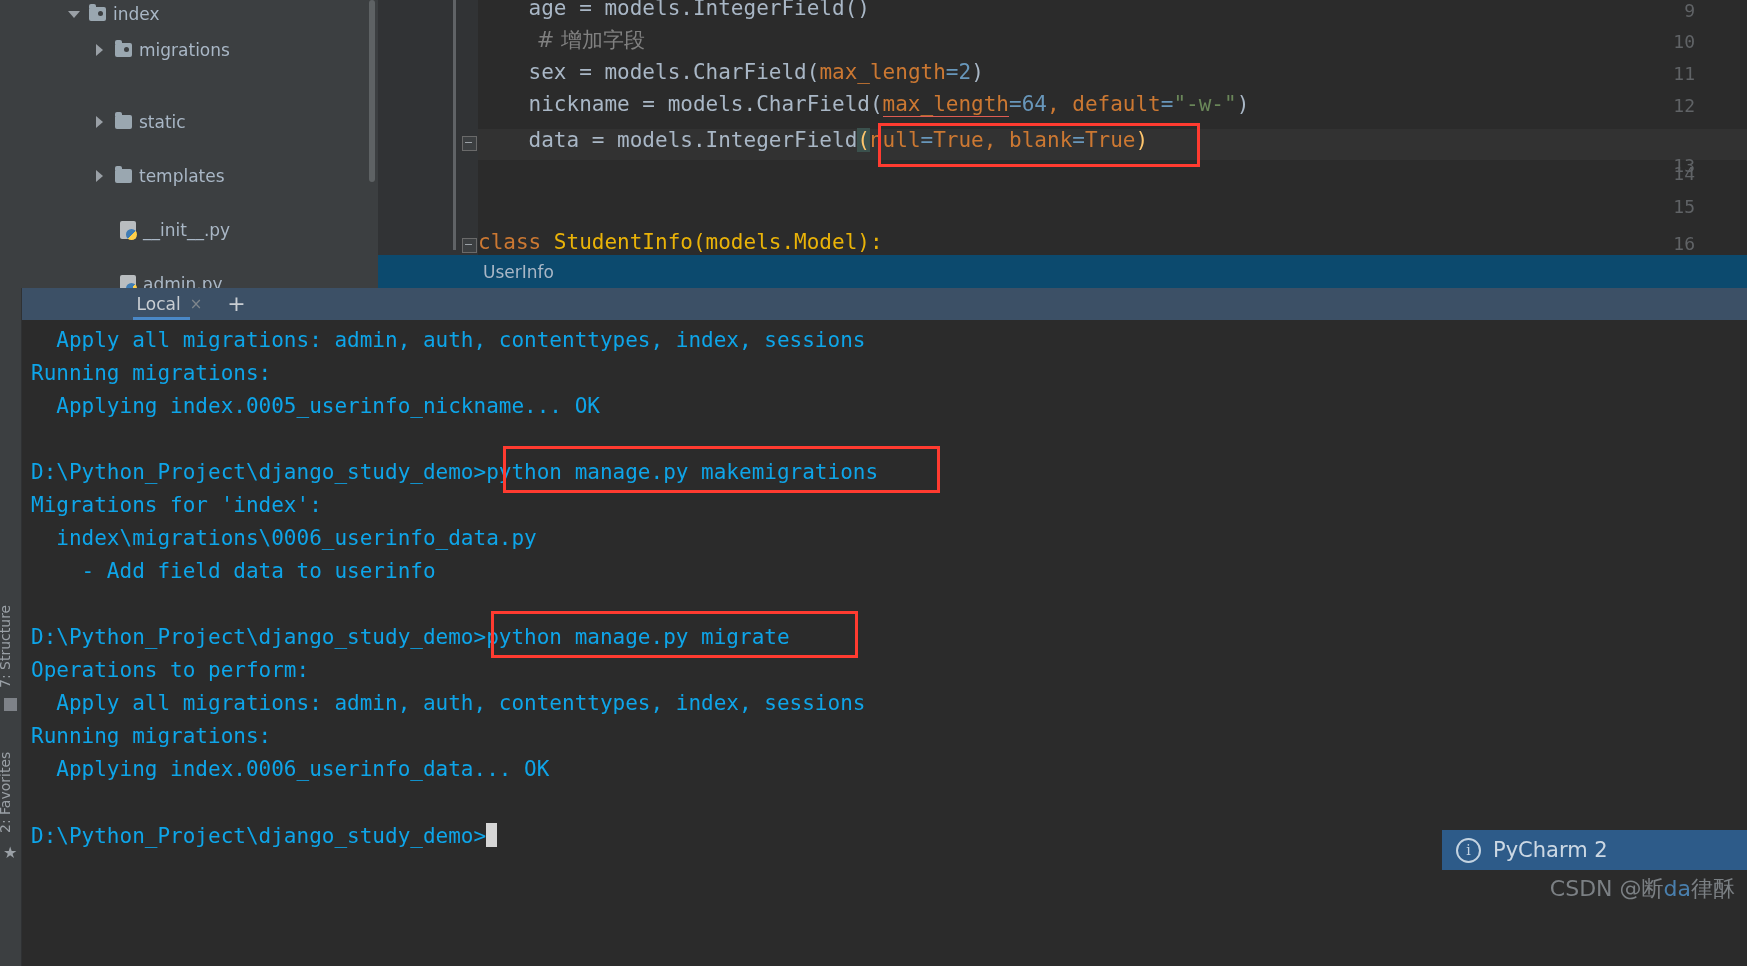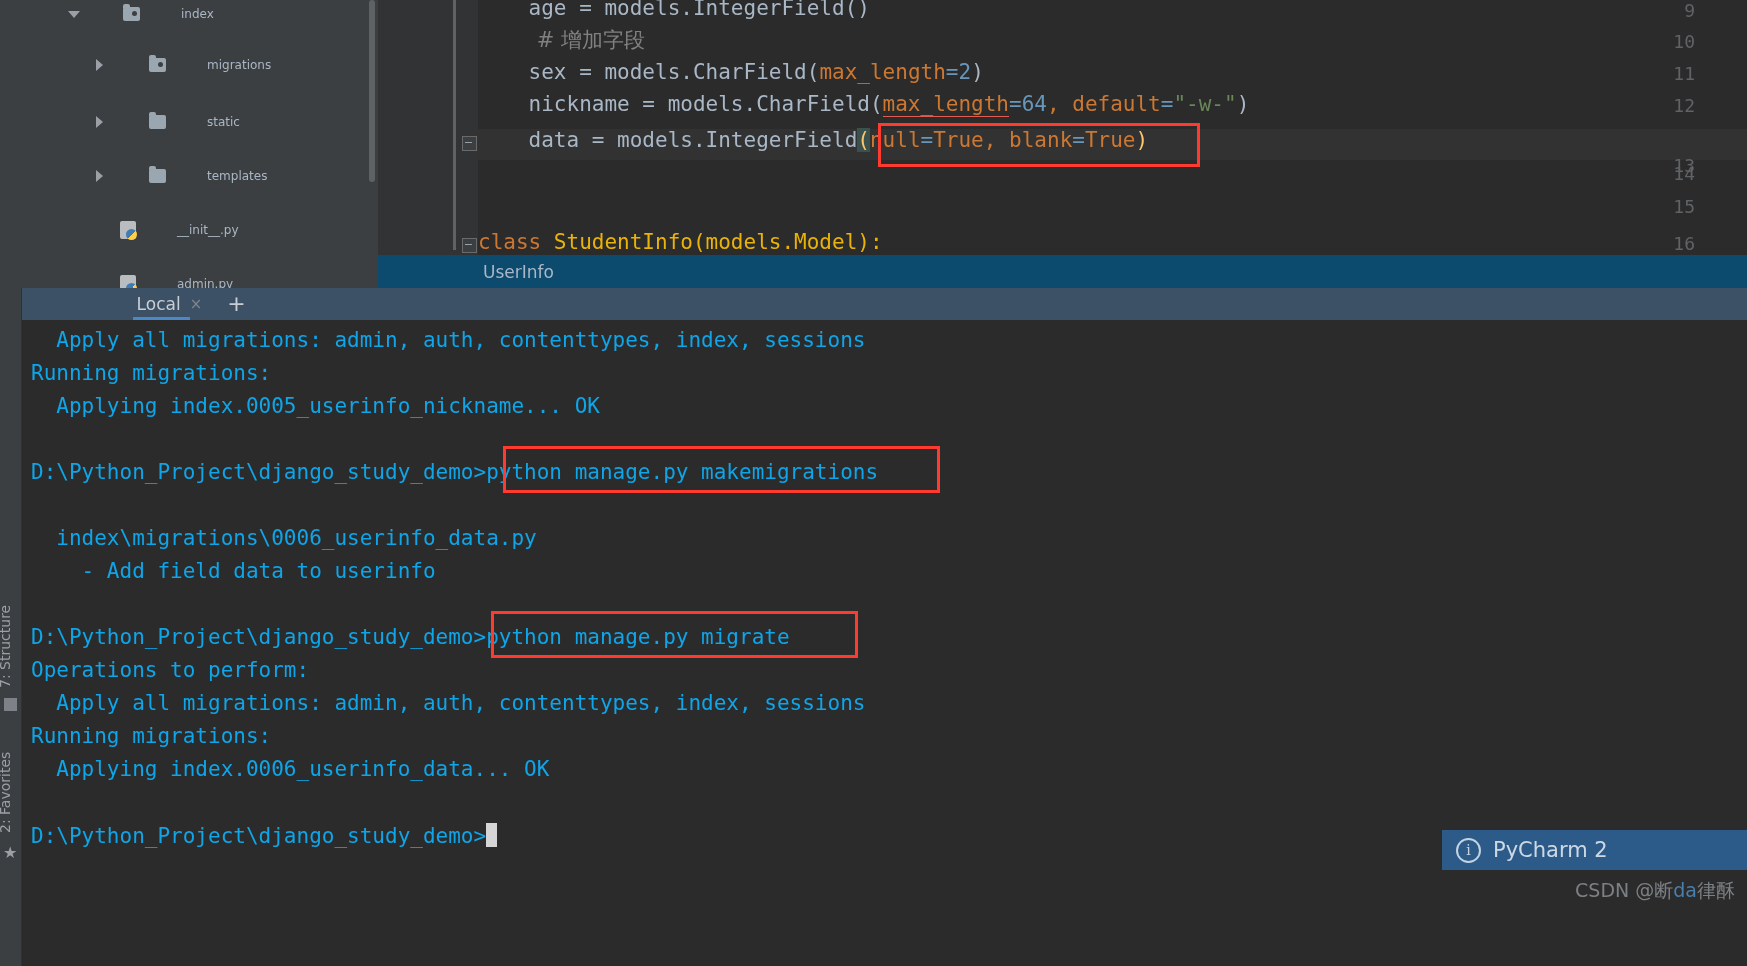--- a/index.html
+++ b/index.html
@@ -3,21 +3,21 @@
 <meta charset="utf-8">
 <style>
   html,body{margin:0;padding:0;background:#3c3f41;}
   body{width:1747px;height:966px;overflow:hidden;font-family:"DejaVu Sans",sans-serif;}
   .app{position:relative;width:1747px;height:966px;background:#2b2b2b;}
 
   
   .top{position:absolute;left:0;top:0;width:1747px;height:288px;background:#3c3f41;}
   .leftgutter{position:absolute;left:0;top:0;width:21px;height:288px;background:#3c3f41;border-right:1px solid #2f3133;}
   .projtree{position:absolute;left:21px;top:0;width:357px;height:288px;background:#3c3f41;overflow:hidden;}
-  .trow{position:relative;height:27px;display:flex;align-items:center;color:#a9b7c6;font-size:12px;font-family:"DejaVu Sans",sans-serif;white-space:nowrap;gap:34px;}
+  .trow{position:relative;height:27px;display:flex;align-items:center;color:#a9b7c6;font-size:17px;font-family:"DejaVu Sans",sans-serif;white-space:nowrap;}
   .arrow{width:14px;height:14px;display:inline-block;position:relative;flex:0 0 auto;}
   .arrow.down::before{content:"";position:absolute;left:1px;top:4px;border-left:6px solid transparent;border-right:6px solid transparent;border-top:7px solid #9aa0a6;}
   .arrow.right::before{content:"";position:absolute;left:3px;top:1px;border-top:6px solid transparent;border-bottom:6px solid transparent;border-left:7px solid #9aa0a6;}
   .folder{width:17px;height:14px;background:#9aa7b0;border-radius:2px 2px 2px 2px;position:relative;flex:0 0 auto;}
   .folder::before{content:"";position:absolute;left:0;top:-3px;width:7px;height:4px;background:#9aa7b0;border-radius:2px 2px 0 0;}
   .folder.src::after{content:"";position:absolute;right:3px;top:4px;width:5px;height:5px;border-radius:50%;background:#3c3f41;}
   .pyicon{width:16px;height:18px;position:relative;flex:0 0 auto;background:#b9bdc0;border-radius:2px;}
   .pyicon::before{content:"";position:absolute;right:-1px;bottom:-1px;width:11px;height:11px;border-radius:50%;
      background:linear-gradient(135deg,#3f7cb4 0 50%,#ffd04a 50% 100%);}
   .tlabel{margin-left:7px;}
@@ -61,39 +61,39 @@
   .vtext{position:absolute;left:-3px;color:#9aa0a6;font-size:14px;white-space:nowrap;
      transform:rotate(-90deg);transform-origin:left top;font-family:"DejaVu Sans",sans-serif;}
   .vicon{position:absolute;left:4px;width:13px;height:13px;}
   .star{position:absolute;left:3px;color:#9aa0a6;font-size:16px;}
 
   
   .pybadge{position:absolute;right:0px;bottom:96px;width:305px;height:40px;background:#2e5f91;display:flex;align-items:center;
      color:#d9e6f2;font-size:21px;font-family:"DejaVu Sans",sans-serif;padding-left:14px;box-sizing:border-box;opacity:.93;}
   .ibadge{width:21px;height:21px;border-radius:50%;border:2px solid #cfe0ef;color:#cfe0ef;font-size:14px;display:flex;
      align-items:center;justify-content:center;margin-right:12px;font-family:"DejaVu Serif",serif;}
-  .csdn{position:absolute;right:12px;bottom:62px;color:#8a8f94;font-size:19px;font-family:"DejaVu Sans",sans-serif;opacity:.85;}
+  .csdn{position:absolute;right:12px;bottom:62px;color:#8a8f94;font-size:22px;font-family:"DejaVu Sans",sans-serif;opacity:.85;}
   .csdn .blue{color:#4f8ec4;}
 </style>
 </head>
 <body>
 
 <div class="app">
 
   <div class="top">
 
     <div class="leftgutter"></div>
 
     <div class="projtree">
       <div class="trow" style="top:0;padding-left:46px;">
         <span class="arrow down"></span>
         <span class="folder src" style="margin-left:8px;"></span>
         <span class="tlabel">index</span>
       </div>
-      <div class="trow" style="top:24px;padding-left:72px;align-items:center;">
+      <div class="trow" style="top:9px;padding-left:72px;align-items:center;">
         <span class="arrow right"></span>
         <span class="folder src" style="margin-left:8px;"></span>
         <span class="tlabel">migrations</span>
       </div>
       <div class="trow" style="top:54px;padding-left:72px;">
         <span class="arrow right"></span>
         <span class="folder" style="margin-left:8px;"></span>
         <span class="tlabel">static</span>
       </div>
       <div class="trow" style="top:81px;padding-left:72px;">
@@ -158,20 +158,21 @@
     </span>
     <span class="plusbtn">+</span>
   </div>
 
   <div class="termbody">
     <div class="tline" style="top:8px;">  Apply all migrations: admin, auth, contenttypes, index, sessions</div>
     <div class="tline" style="top:41px;">Running migrations:</div>
     <div class="tline" style="top:74px;">  Applying index.0005_userinfo_nickname... OK</div>
     <div class="tline" style="top:107px;"></div>
     <div class="tline" style="top:140px;">D:\Python_Project\django_study_demo&gt;python manage.py makemigrations</div>
+    <div class="tline" style="top:173px;">Migrations for 'index':</div>
     <div class="tline" style="top:206px;">  index\migrations\0006_userinfo_data.py</div>
     <div class="tline" style="top:239px;">    - Add field data to userinfo</div>
     <div class="tline" style="top:272px;"></div>
     <div class="tline" style="top:305px;">D:\Python_Project\django_study_demo&gt;python manage.py migrate</div>
     <div class="tline" style="top:338px;">Operations to perform:</div>
     <div class="tline" style="top:371px;">  Apply all migrations: admin, auth, contenttypes, index, sessions</div>
     <div class="tline" style="top:404px;">Running migrations:</div>
     <div class="tline" style="top:437px;">  Applying index.0006_userinfo_data... OK</div>
     <div class="tline" style="top:470px;"></div>
     <div class="tline" style="top:503px;"><span>D:\Python_Project\django_study_demo&gt;</span><span class="caret"></span></div>

